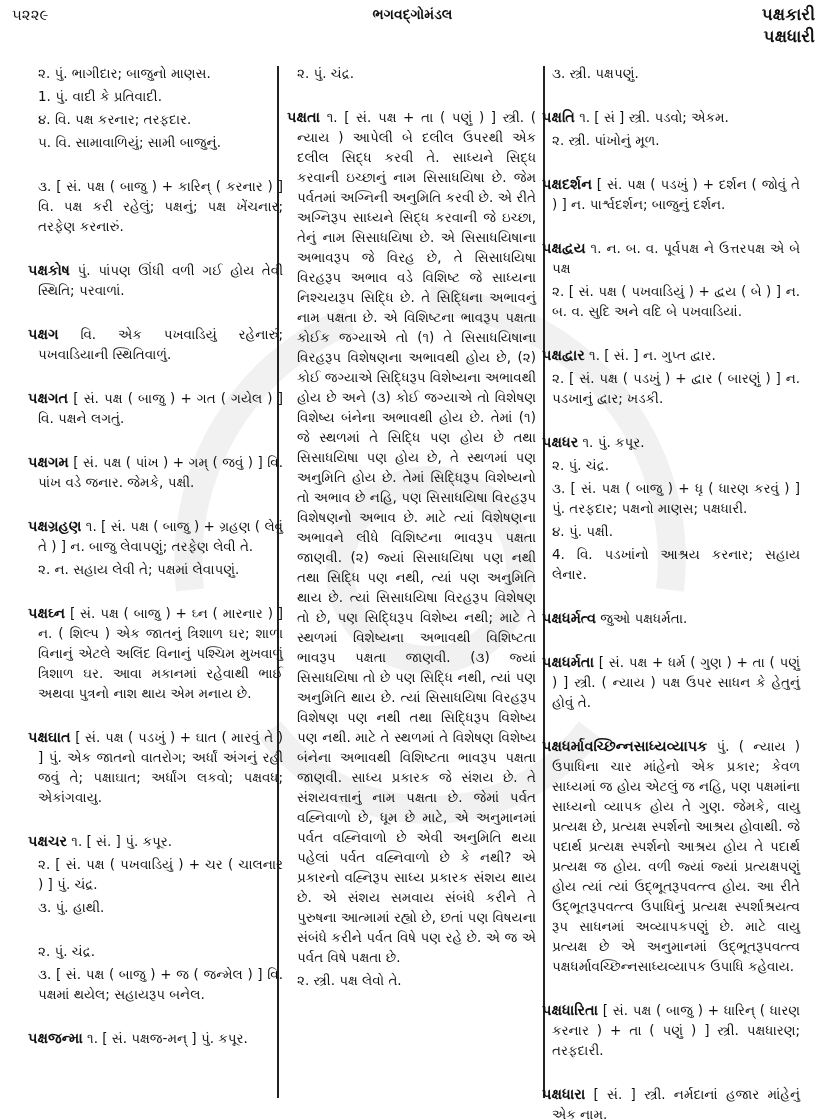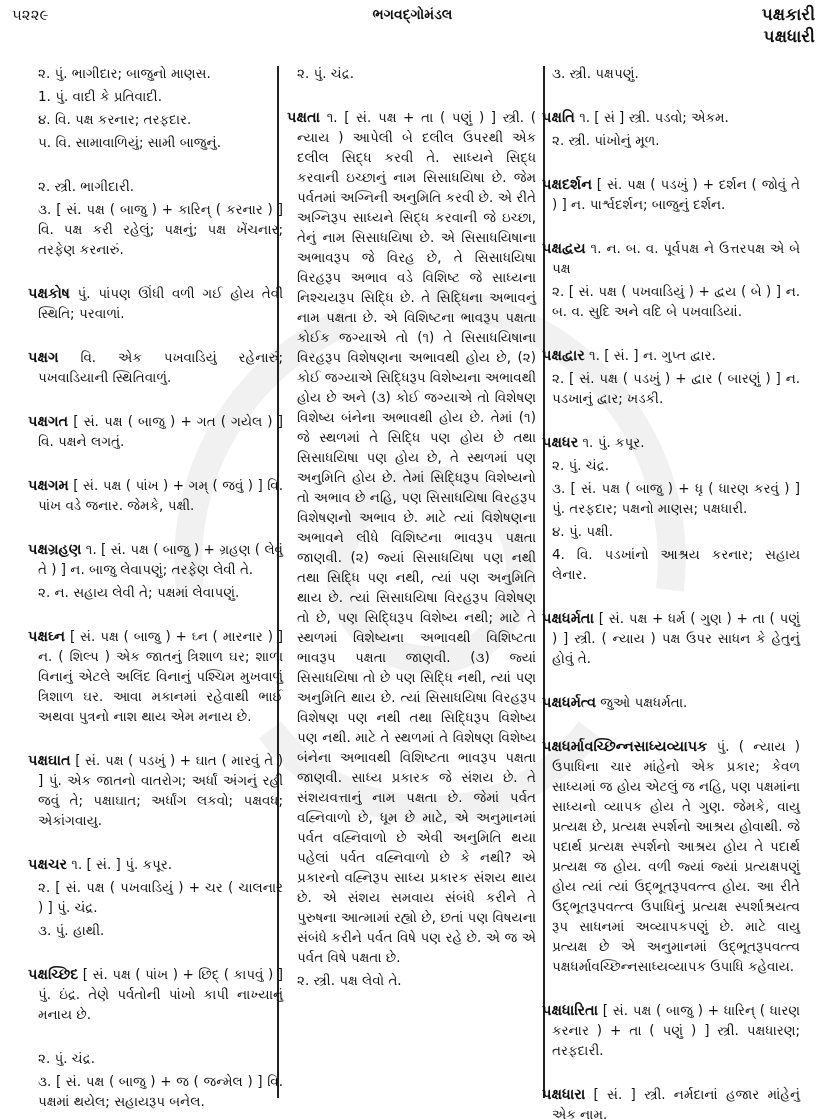--- a/index.html
+++ b/index.html
@@ -51,21 +51,20 @@
 <div class="rule" style="left:543px"></div>
 
 <div class="col c1">
   <div class="entry">
     <p class="sense">૨. પું. ભાગીદાર; બાજુનો માણસ.</p>
     <p class="sense">1. પું. વાદી કે પ્રતિવાદી.</p>
     <p class="sense">૪. વિ. પક્ષ કરનાર; તરફદાર.</p>
     <p class="sense">૫. વિ. સામાવાળિયું; સામી બાજુનું.</p>
   </div>
   <div class="entry">
-    <p class="sense">૨. સ્ત્રી. ભાગીદારી.</p>
     <p class="sense">૩. [ સં. પક્ષ ( બાજુ ) + કારિન્ ( કરનાર ) ] વિ. પક્ષ કરી રહેલું; પક્ષનું; પક્ષ ખેંચનાર; તરફેણ કરનારું.</p>
   </div>
   <div class="entry">
     <p class="sense first"><b class="hw">પક્ષકોષ</b> <span>પું. પાંપણ ઊંધી વળી ગઈ હોય તેવી સ્થિતિ; પરવાળાં.</span></p>
   </div>
   <div class="entry">
     <p class="sense first"><b class="hw">પક્ષગ</b> <span>વિ. એક પખવાડિયું રહેનારું; પખવાડિયાની સ્થિતિવાળું.</span></p>
   </div>
   <div class="entry">
     <p class="sense first"><b class="hw">પક્ષગત</b> <span>[ સં. પક્ષ ( બાજુ ) + ગત ( ગયેલ ) ] વિ. પક્ષને લગતું.</span></p>
@@ -80,23 +79,20 @@
   <div class="entry">
     <p class="sense first"><b class="hw">પક્ષઘ્ન</b> <span>[ સં. પક્ષ ( બાજુ ) + ઘ્ન ( મારનાર ) ] ન. ( શિલ્પ ) એક જાતનું ત્રિશાળ ઘર; શાળા વિનાનું એટલે અલિંદ વિનાનું પશ્ચિમ મુખવાળું ત્રિશાળ ઘર. આવા મકાનમાં રહેવાથી ભાઈ અથવા પુત્રનો નાશ થાય એમ મનાય છે.</span></p>
   </div>
   <div class="entry">
     <p class="sense first"><b class="hw">પક્ષઘાત</b> <span>[ સં. પક્ષ ( પડખું ) + ઘાત ( મારવું તે ) ] પું. એક જાતનો વાતરોગ; અર્ધાં અંગનું રહી જવું તે; પક્ષાઘાત; અર્ધાંગ લકવો; પક્ષવધ; એકાંગવાયુ.</span></p>
   </div>
   <div class="entry">
     <p class="sense first"><b class="hw">પક્ષચર</b> <span>૧. [ સં. ] પું. કપૂર.</span></p>
     <p class="sense">૨. [ સં. પક્ષ ( પખવાડિયું ) + ચર ( ચાલનાર ) ] પું. ચંદ્ર.</p>
     <p class="sense">૩. પું. હાથી.</p>
-  </div>
-  <div class="entry">
-    <p class="sense first"><b class="hw">પક્ષચ્છિદ</b> <span>[ સં. પક્ષ ( પાંખ ) + છિદ્ ( કાપવું ) ] પું. ઇંદ્ર. તેણે પર્વતોની પાંખો કાપી નાખ્યાનું મનાય છે.</span></p>
   </div>
   <div class="entry">
     <p class="sense">૨. પું. ચંદ્ર.</p>
     <p class="sense">૩. [ સં. પક્ષ ( બાજુ ) + જ ( જન્મેલ ) ] વિ. પક્ષમાં થયેલ; સહાયરૂપ બનેલ.</p>
   </div>
   <div class="entry">
     <p class="sense first"><b class="hw">પક્ષજન્મા</b> <span>૧. [ સં. પક્ષજ-મન્ ] પું. કપૂર.</span></p>
   </div>
 </div>
 
@@ -130,24 +126,24 @@
     <p class="sense">૨. [ સં. પક્ષ ( પડખું ) + દ્વાર ( બારણું ) ] ન. પડખાનું દ્વાર; ખડકી.</p>
   </div>
   <div class="entry">
     <p class="sense first"><b class="hw">પક્ષધર</b> <span>૧. પું. કપૂર.</span></p>
     <p class="sense">૨. પું. ચંદ્ર.</p>
     <p class="sense">૩. [ સં. પક્ષ ( બાજુ ) + ધૃ ( ધારણ કરવું ) ] પું. તરફદાર; પક્ષનો માણસ; પક્ષધારી.</p>
     <p class="sense">૪. પું. પક્ષી.</p>
     <p class="sense">4. વિ. પડખાંનો આશ્રય કરનાર; સહાય લેનાર.</p>
   </div>
   <div class="entry">
-    <p class="sense first"><b class="hw">પક્ષધર્મતા</b> <span>[ સં. પક્ષ + ધર્મ ( ગુણ ) + તા ( પણું ) ] સ્ત્રી. ( ન્યાય ) પક્ષ ઉપર સાધન કે હેતુનું હોવું તે.</span></p>
+    <p class="sense first"><b class="hw">પક્ષધર્મત્વ</b> <span>જુઓ પક્ષધર્મતા.</span></p>
   </div>
   <div class="entry">
-    <p class="sense first"><b class="hw">પક્ષધર્મત્વ</b> <span>જુઓ પક્ષધર્મતા.</span></p>
+    <p class="sense first"><b class="hw">પક્ષધર્મતા</b> <span>[ સં. પક્ષ + ધર્મ ( ગુણ ) + તા ( પણું ) ] સ્ત્રી. ( ન્યાય ) પક્ષ ઉપર સાધન કે હેતુનું હોવું તે.</span></p>
   </div>
   <div class="entry">
     <p class="sense first"><b class="hw">પક્ષધર્માવચ્છિન્નસાધ્યવ્યાપક</b> <span>પું. ( ન્યાય ) ઉપાધિના ચાર માંહેનો એક પ્રકાર; કેવળ સાધ્યમાં જ હોય એટલું જ નહિ, પણ પક્ષમાંના સાધ્યનો વ્યાપક હોય તે ગુણ. જેમકે, વાયુ પ્રત્યક્ષ છે, પ્રત્યક્ષ સ્પર્શનો આશ્રય હોવાથી. જે પદાર્થ પ્રત્યક્ષ સ્પર્શનો આશ્રય હોય તે પદાર્થ પ્રત્યક્ષ જ હોય. વળી જ્યાં જ્યાં પ્રત્યક્ષપણું હોય ત્યાં ત્યાં ઉદ્ભૂતરૂપવત્ત્વ હોય. આ રીતે ઉદ્ભૂતરૂપવત્ત્વ ઉપાધિનું પ્રત્યક્ષ સ્પર્શાશ્રયત્વ રૂપ સાધનમાં અવ્યાપકપણું છે. માટે વાયુ પ્રત્યક્ષ છે એ અનુમાનમાં ઉદ્ભૂતરૂપવત્ત્વ પક્ષધર્માવચ્છિન્નસાધ્યવ્યાપક ઉપાધિ કહેવાય.</span></p>
   </div>
   <div class="entry">
     <p class="sense first"><b class="hw">પક્ષધારિતા</b> <span>[ સં. પક્ષ ( બાજુ ) + ધારિન્ ( ધારણ કરનાર ) + તા ( પણું ) ] સ્ત્રી. પક્ષધારણ; તરફદારી.</span></p>
   </div>
   <div class="entry">
     <p class="sense first"><b class="hw">પક્ષધારા</b> <span>[ સં. ] સ્ત્રી. નર્મદાનાં હજાર માંહેનું એક નામ.</span></p>
   </div>

